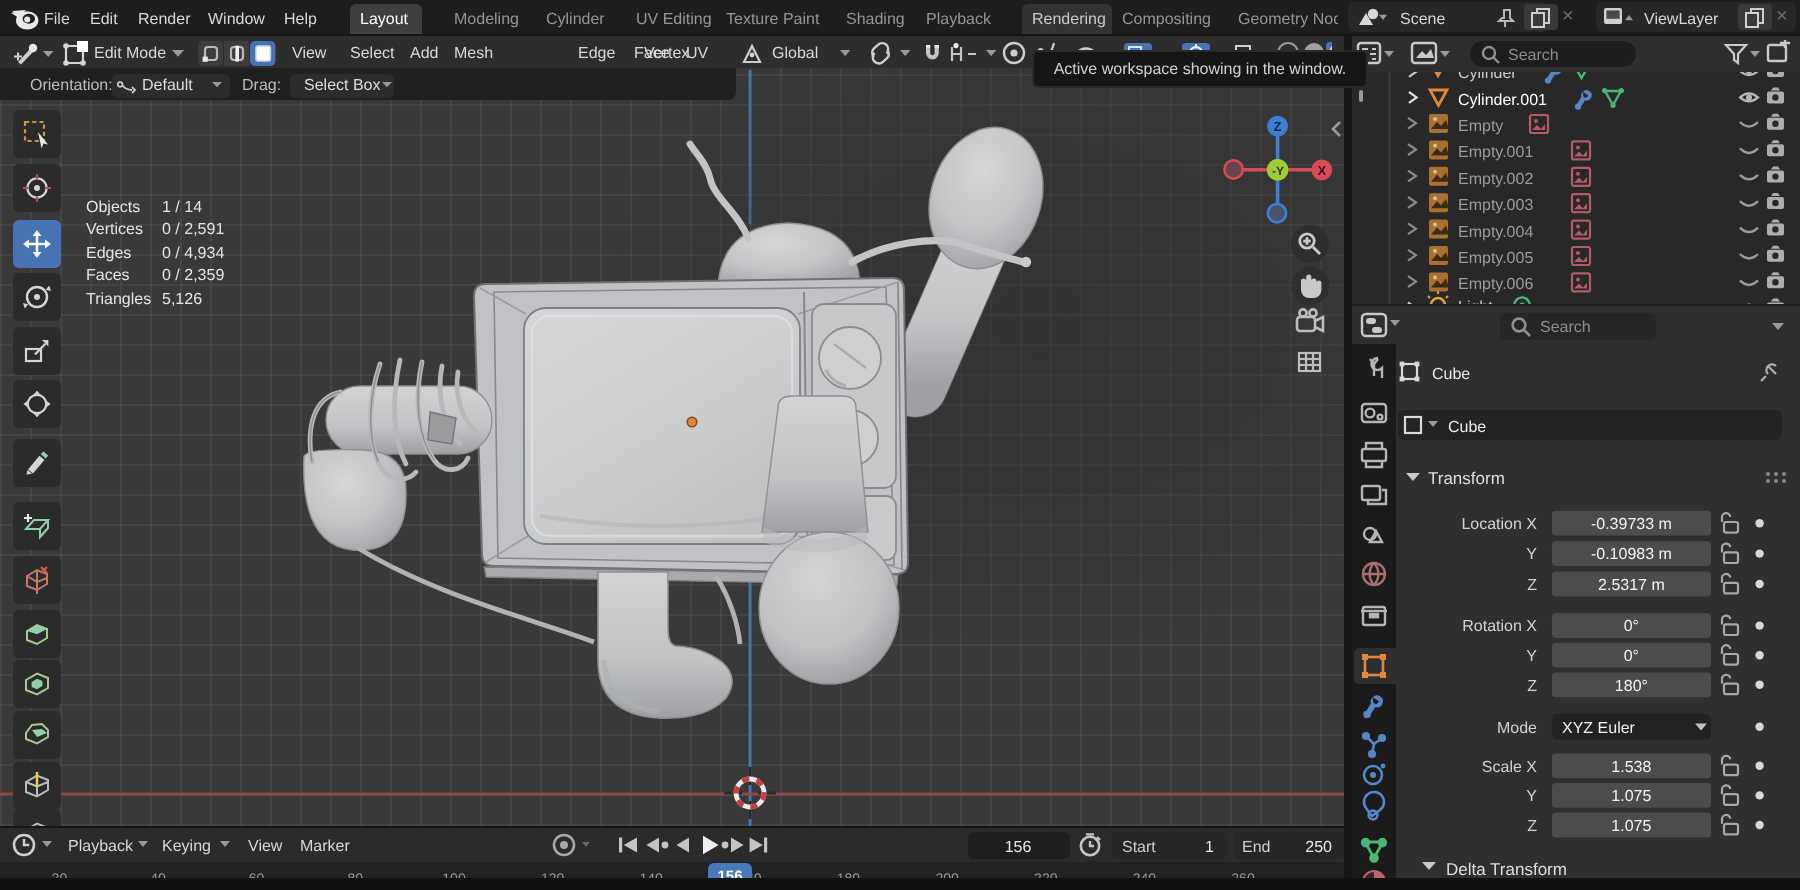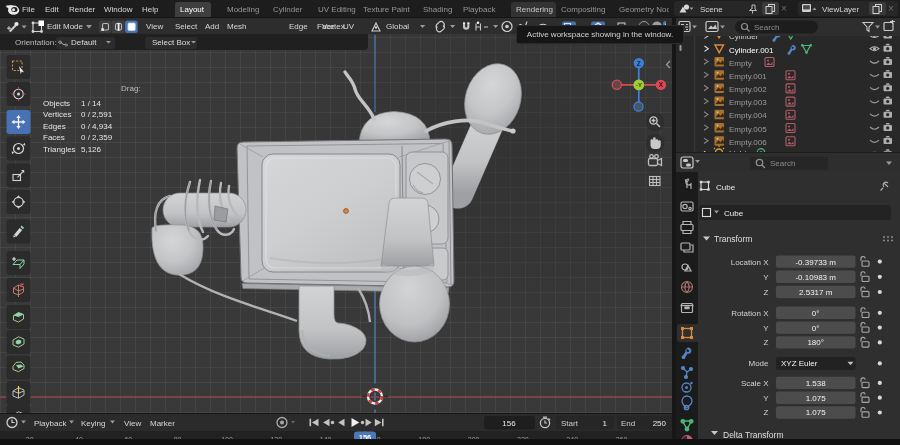--- a/index.html
+++ b/index.html
@@ -390,21 +390,21 @@
   <div class="abs" id="toolstrip" style="left:0;top:34px;width:368px;height:16px;background:#202020;border-radius:0 0 4px 0;"></div>
   <div class="abs" style="left:15px;top:38px;color:#bdbdbd;font-size:8px;white-space:nowrap;">Orientation:</div>
   <div class="abs" style="left:56px;top:36.5px;width:59px;height:12px;background:#2c2c2c;border-radius:3px;"></div>
   <svg class="abs" style="left:58px;top:38px;" width="11" height="9" viewBox="0 0 11 9">
     <path d="M2,3 a1.2,1.2 0 1 0 0.1,0 M3,4.5 q2,2.5 5,2.5 M8,5.5 l1.5,1.5 l-1.5,1.5" fill="none" stroke="#c9c9c9" stroke-width="0.9"></path>
   </svg>
   <div class="abs" style="left:71px;top:38px;color:#dedede;font-size:8px;">Default</div>
   <svg class="abs" style="left:105px;top:40px;" width="7" height="5">
       <path d="M1,1 l2.5,2.6 l2.5,-2.6 z" fill="#9a9a9a"></path>
     </svg>
-  <div class="abs" style="left:121px;top:38px;color:#bdbdbd;font-size:8px;margin-top:46px;">Drag:</div>
+  <div class="abs" style="left:121px;top:38px;color:#bdbdbd;font-size:8px;">Drag:</div>
   <div class="abs" style="left:145px;top:36.5px;width:52px;height:12px;background:#2c2c2c;border-radius:3px;"></div>
   <div class="abs" style="left:152px;top:38px;color:#dedede;font-size:8px;">Select Box</div>
   <svg class="abs" style="left:190px;top:40px;" width="7" height="5">
       <path d="M1,1 l2.5,2.6 l2.5,-2.6 z" fill="#9a9a9a"></path>
     </svg>
 
   <div class="abs" style="left:0;top:17px;width:900px;height:1px;background:#151515;"></div>
   <div class="abs" style="left:676px;top:152px;width:224px;height:1px;background:#1c1c1c;z-index:5;"></div>
 
   <div class="abs" style="left:672px;top:18px;width:4px;height:427px;background:#161616;"></div>

